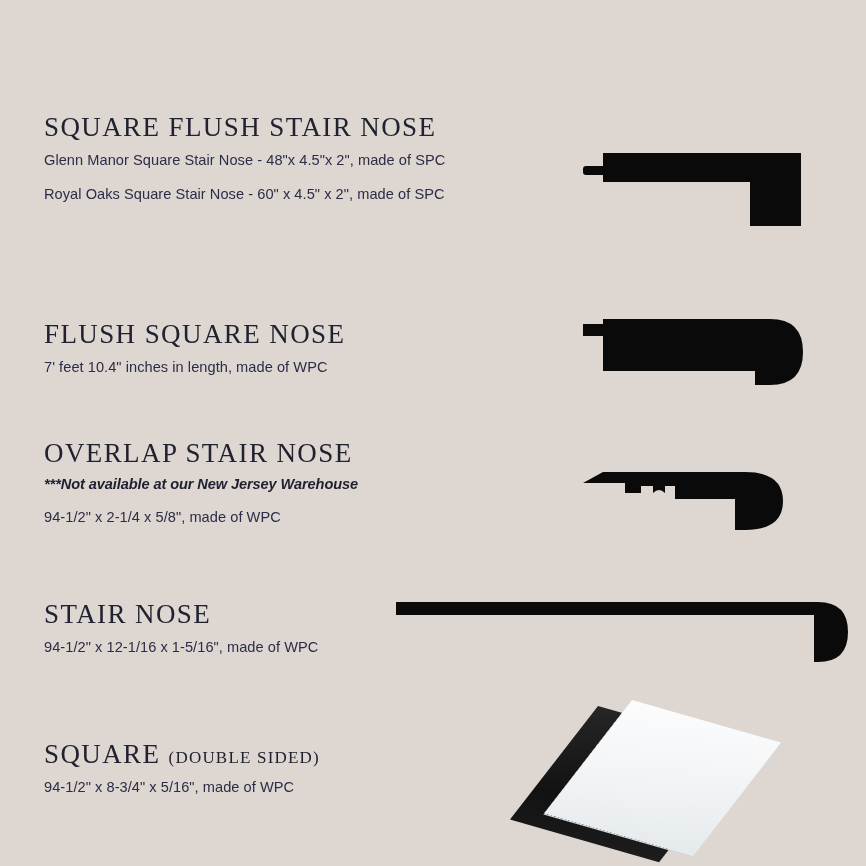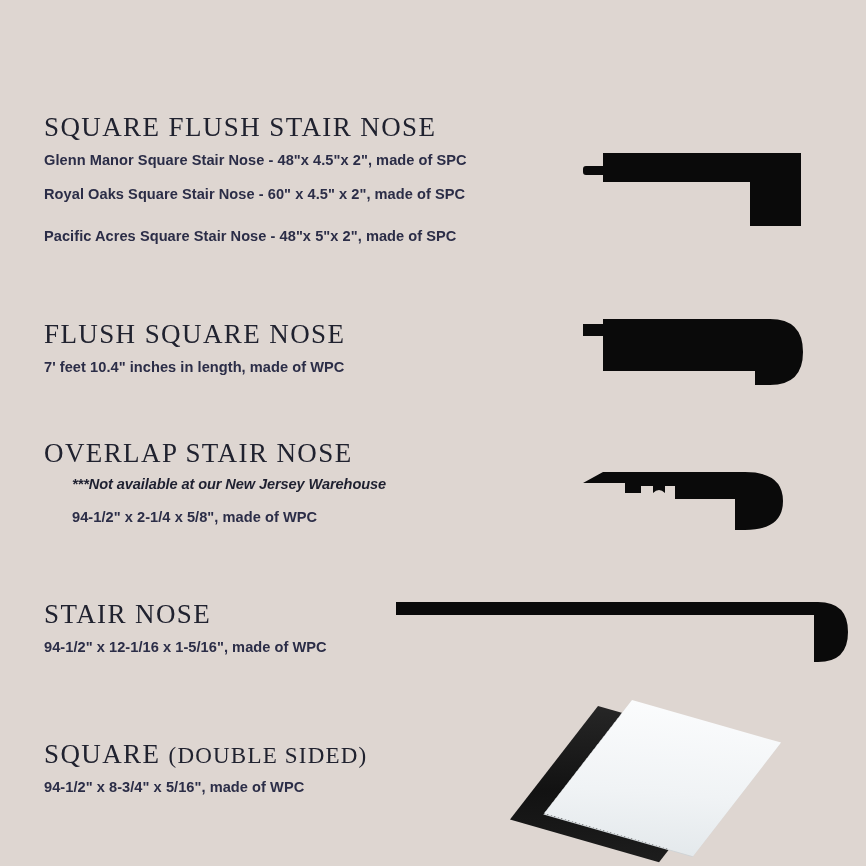--- a/index.html
+++ b/index.html
@@ -46,31 +46,31 @@
     left: 44px;
     top: 8px;
     font-family: Liberation Serif, serif;
     font-size: 27px;
     font-weight: 400;
     letter-spacing: 1.4px;
     color: #20222f;
     white-space: nowrap;
   }
   .section-heading .sub-caps {
-    font-size: 23px;
+    font-size: 17px;
     letter-spacing: 1.2px;
   }
   .lines {
     position: absolute;
     left: 44px;
   }
   .line {
     font-family: "Liberation Sans", sans-serif;
     font-size: 14.6px;
-    font-weight: 700;
+    font-weight: 400;
     color: #2b2d47;
     letter-spacing: 0.05px;
     white-space: nowrap;
   }
   .line.note {
     font-weight: 700;
     font-style: italic;
     color: #1e2030;
     letter-spacing: -0.1px;
   }
@@ -115,21 +115,20 @@
 
 <div id="page">
 
 
   <div class="section" style="top:104px;">
     <div class="section-heading">SQUARE FLUSH STAIR NOSE</div>
 
     <div class="lines" style="top:48px;">
       <div class="line" style="margin-bottom:17.5px;">Glenn Manor Square Stair Nose - 48"x 4.5"x 2", made of SPC</div>
       <div class="line" style="margin-bottom:26px;">Royal Oaks Square Stair Nose - 60" x 4.5" x 2", made of SPC</div>
-      <div class="line" style="margin-bottom:17.5px;">Pacific Acres Square Stair Nose - 48"x 5"x 2", made of SPC</div>
     </div>
 
     <div class="art" style="left:583px; top:44px;">
       <svg width="225" height="80" viewBox="0 0 225 80" xmlns="http://www.w3.org/2000/svg">
         <path d="M 20 5 L 218 5 L 218 78 L 167 78 L 167 34 L 20 34 L 20 27 L 3 27
                  Q 0 27 0 24 L 0 21 Q 0 18 3 18 L 20 18 Z" fill="#0a0a0a"></path>
       </svg>
     </div>
   </div>
 
@@ -144,21 +143,21 @@
       <svg width="225" height="78" viewBox="0 0 225 78" xmlns="http://www.w3.org/2000/svg">
         <path d="M 0 10 L 20 10 L 20 5 L 187 5
                  Q 220 5 220 38 Q 220 71 187 71 L 172 71 L 172 57 L 20 57 L 20 22 L 0 22 Z" fill="#0a0a0a"></path>
       </svg>
     </div>
   </div>
 
   <div class="section" style="top:430px;">
     <div class="section-heading">OVERLAP STAIR NOSE</div>
 
-    <div class="lines" style="top:46px;margin-left:28px;">
+    <div class="lines" style="top:46px;">
       <div class="line note" style="margin-bottom:17px;">***Not available at our New Jersey Warehouse</div>
       <div class="line">94-1/2" x 2-1/4 x 5/8", made of WPC</div>
     </div>
 
     <div class="art" style="left:583px; top:20px;">
       <svg width="225" height="80" viewBox="0 0 225 80" xmlns="http://www.w3.org/2000/svg">
         <path d="M 0 33 L 20 22 L 162 22
                  Q 200 22 200 51 Q 200 80 162 80 L 152 80 L 152 49
                  L 92 49 L 92 36 L 82 36 L 82 43
                  Q 76 37 70 43 L 70 36 L 58 36 L 58 43 L 42 43 L 42 33 Z" fill="#0a0a0a"></path>

